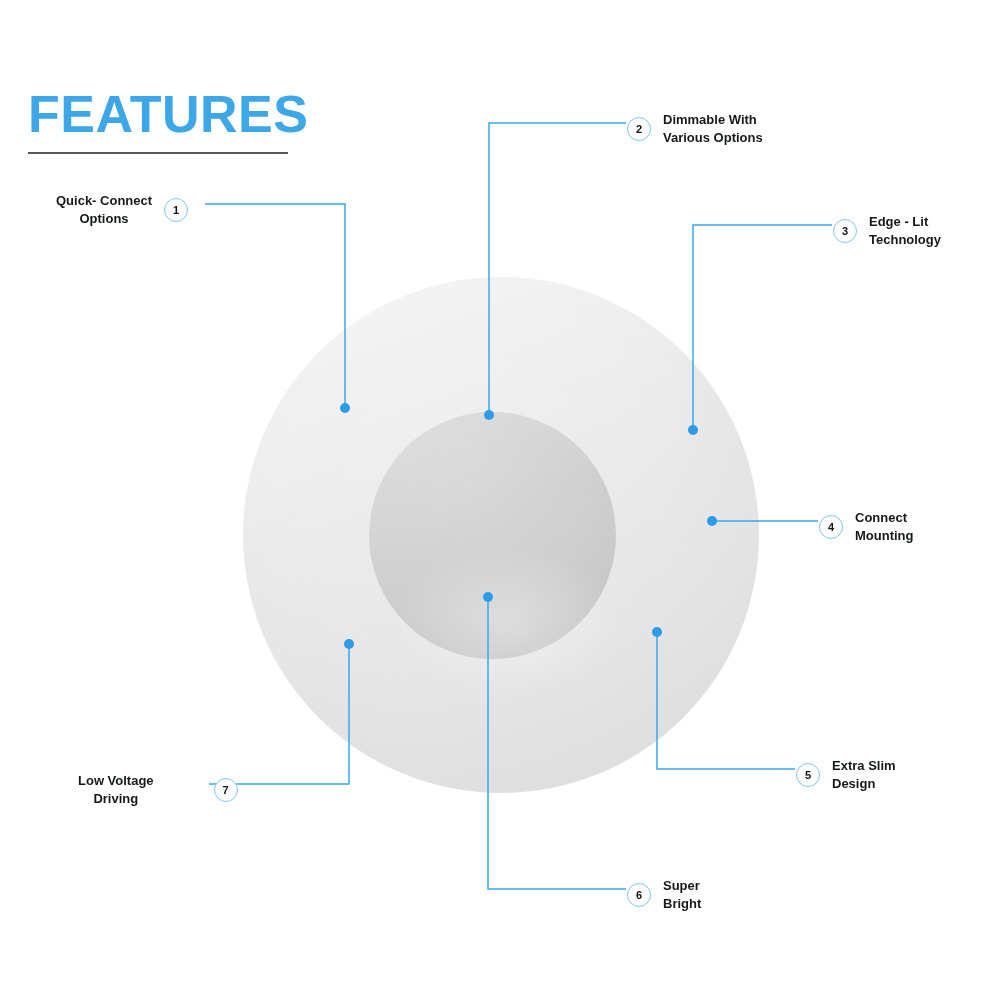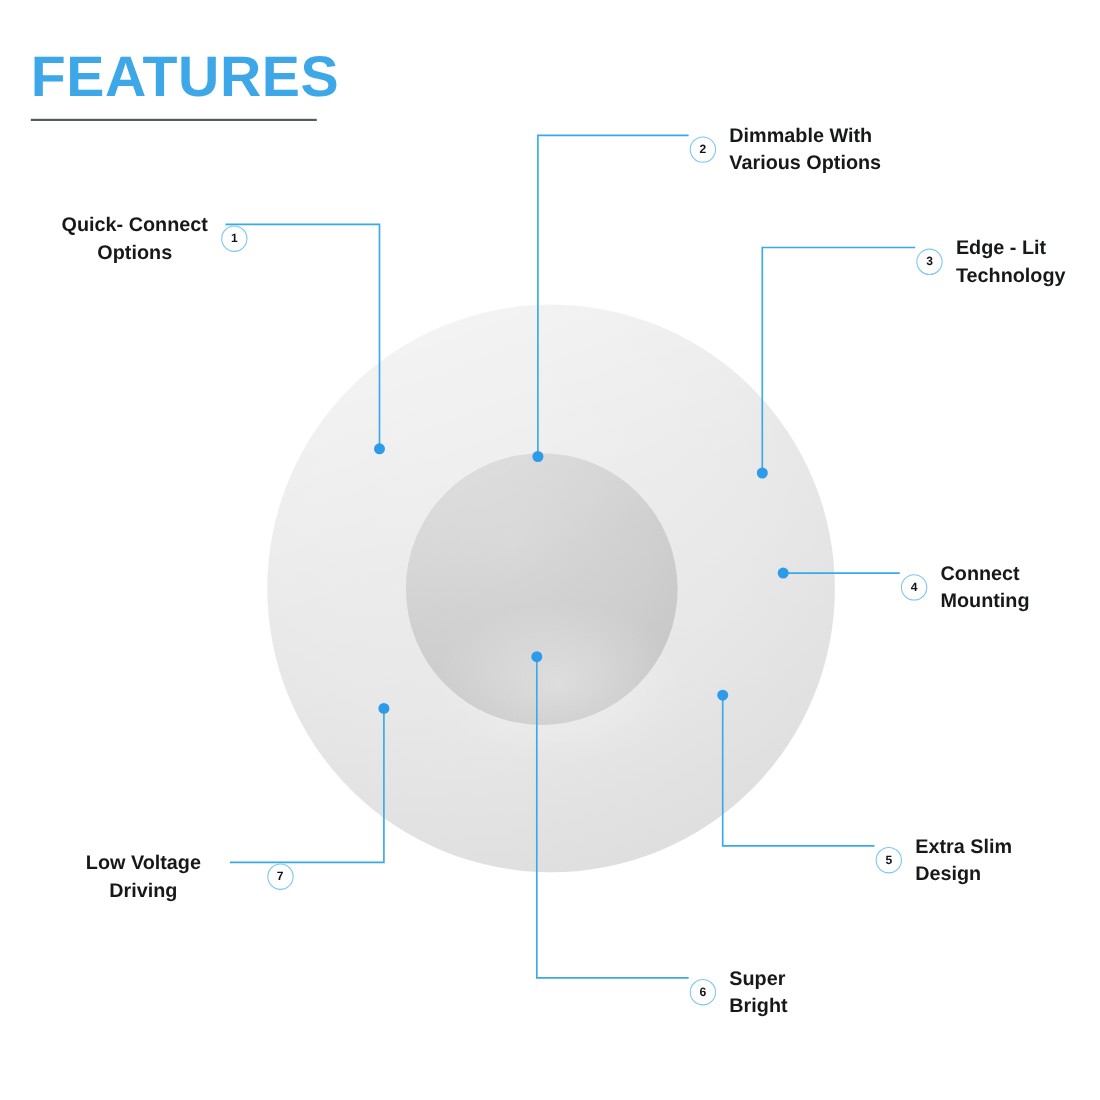--- a/index.html
+++ b/index.html
@@ -26,20 +26,21 @@
     top: 44px;
     width: 420px;
   }
   .title-text {
     font-size: 52px;
     font-weight: bold;
     letter-spacing: 0.5px;
     color: #3DA7E8;
     line-height: 1;
     font-family: "Liberation Sans", sans-serif;
+    margin-top: 44px;
   }
   .title-rule {
     margin-top: 12px;
     width: 260px;
     height: 2px;
     background: #555a5e;
   }
 
   
   .product {
@@ -121,21 +122,21 @@
     color: #111314;
     font-size: 11px;
     font-weight: bold;
     display: flex;
     align-items: center;
     justify-content: center;
     box-sizing: border-box;
     font-family: "Liberation Sans", sans-serif;
   }
   .label {
-    font-size: 18px;
+    font-size: 13px;
     font-weight: bold;
     color: #16181a;
     line-height: 1.40;
     white-space: nowrap;
     font-family: "Liberation Sans", sans-serif;
   }
   .label.right-of-badge { margin-left: 12px; }
   .label.left-of-badge  { margin-right: 12px; text-align: center; }
 </style>
 </head>

